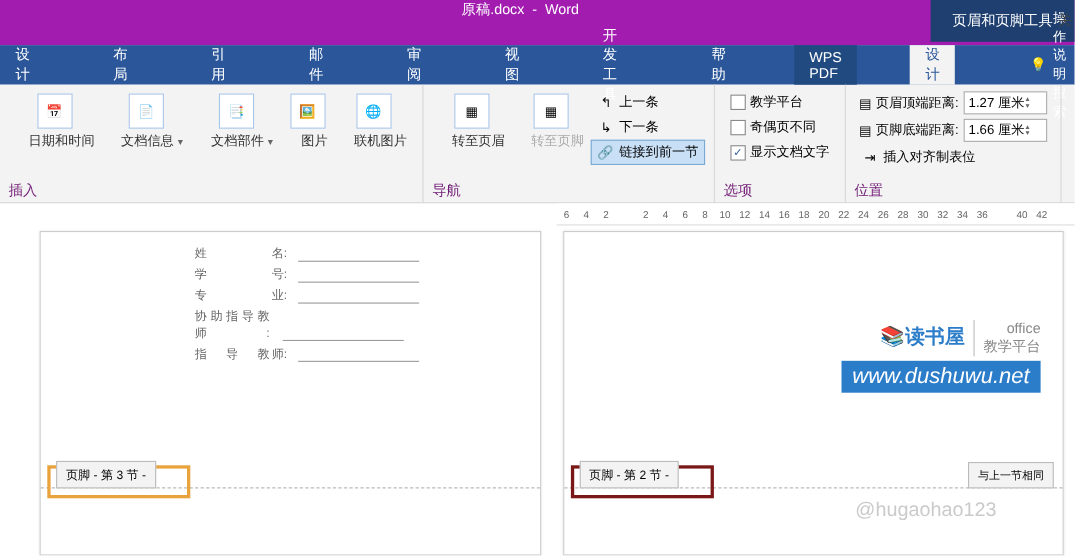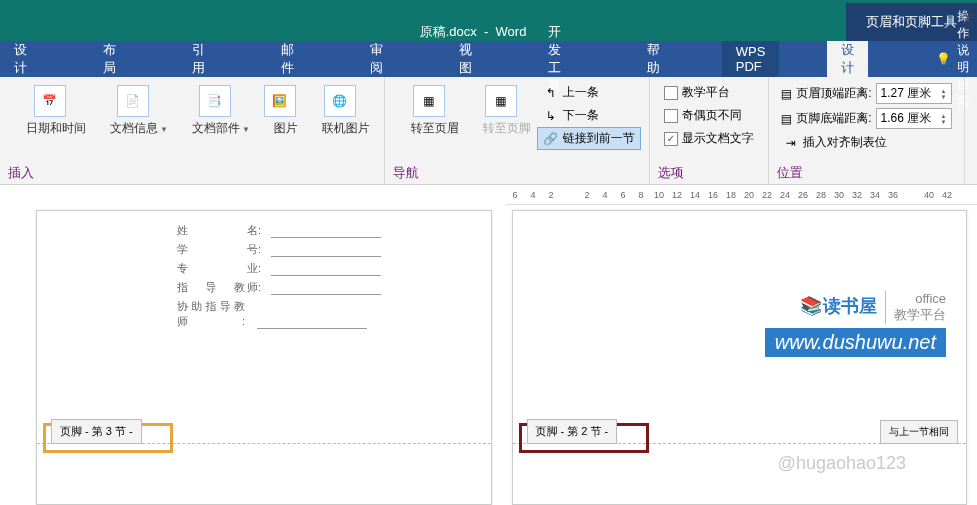--- a/index.html
+++ b/index.html
@@ -1,38 +1,38 @@
 <!DOCTYPE html>
 <html><head>
 <meta charset="utf-8">
 <style>
 * { margin:0; padding:0; box-sizing:border-box; font-family:"Microsoft YaHei","Segoe UI",sans-serif; }
 body { width:977px; height:505px; background:#fff; overflow:hidden; font-size:12px; }
-.titlebar { height:41px; background:#0f766e; color:#fff; display:flex; align-items:flex-end; }
+.titlebar { height:41px; background:#a21caf; color:#fff; display:flex; align-items:flex-start; }
 .title-text { flex:1; text-align:center; font-size:13px; padding-left:100px; }
 .header-tools { background:#1e3f6f; padding:10px 20px; font-size:13px; }
 .menubar { height:36px; background:#2b579a; color:#fff; display:flex; align-items:stretch;gap:48px; }
 .menubar .tab { padding:0 14px; display:flex; align-items:center; cursor:pointer; font-size:13px; }
 .menubar .tab.active { background:#f3f3f3; color:#2b579a; }
 .menubar .tab.wps { background:#214b80; }
 .menubar .search { display:flex; align-items:center; margin-left:20px; gap:6px; }
 .ribbon { height:108px; background:#f3f3f3; border-bottom:1px solid #d0d0d0; display:flex; }
 .group { border-right:1px solid #d8d8d8; padding:4px 8px 2px 8px; display:flex; flex-direction:column; height:100%; }
 .group-body { flex:1; display:flex; align-items:flex-start; }
 .group-label { color:#701a75; font-size:13px; padding-top:2px; }
 .big-btn { display:flex; flex-direction:column; align-items:center; justify-content:flex-start; padding:4px 6px; cursor:pointer; min-width:48px; }
 .big-btn .ico { width:32px; height:32px; background:#fff; border:1px solid #a9c5e8; display:flex; align-items:center; justify-content:center; margin-bottom:4px; }
 .big-btn .lbl { font-size:12px; text-align:left; color:#333; line-height:14px;margin-left:12px; }
 .big-btn.disabled .lbl { color:#aaa; }
 .small-row { display:flex; align-items:center; padding:3px 6px; cursor:pointer; gap:4px; }
 .small-row .ico-s { width:16px; height:16px; display:inline-flex; align-items:center; justify-content:center; }
 .small-row.active { background:#c8dff5; border:1px solid #7aaad4; padding:2px 5px; }
 .chk { width:14px; height:14px; border:1px solid #888; background:#fff; display:inline-flex; align-items:center; justify-content:center; font-size:10px; color:#2b579a; }
 .inp-grp { display:flex; align-items:center; gap:4px; padding:2px 4px; }
-.spinner { border:1px solid #aaa; background:#fff; padding:1px 4px; width:76px; display:flex; align-items:center; justify-content:space-between; }
+.spinner { border:1px solid #aaa; background:#fff; padding:1px 4px; width:76px; display:flex; align-items:center; }
 .spinner .arrows { display:flex; flex-direction:column; font-size:6px; color:#666; line-height:6px; }
 .canvas { position:relative; height:320px; background:#fff; }
 .ruler { position:absolute; top:0; left:506px; right:0; height:20px; background:#fff; border-bottom:1px solid #ddd; font-size:9px; color:#666; display:flex; align-items:center; }
 .ruler span { width:18px; text-align:center; }
 .pages { position:absolute; top:25px; left:36px; right:10px; bottom:0; display:flex; gap:20px; }
 .page { flex:1; border:1px solid #ccc; background:#fff; position:relative; box-shadow:0 0 3px rgba(0,0,0,0.1); }
 .doc-field { display:flex; padding:2px 0; font-size:11px; color:#666; }
 .doc-field .fl { width:70px; text-align:justify; text-align-last:justify; letter-spacing:2px; }
 .doc-field .fu { border-bottom:1px solid #999; width:110px; margin-left:10px; }
 .footer-tag { position:absolute; bottom:60px; left:14px; border:1px solid #bbb; background:#f3f3f3; padding:4px 8px; font-size:11px; }
@@ -226,27 +226,27 @@
             <span class="fl">学</span>
             <span>号:</span>
             <span class="fu"></span>
           </div>
           <div class="doc-field">
             <span class="fl">专</span>
             <span>业:</span>
             <span class="fu"></span>
           </div>
           <div class="doc-field">
+            <span class="fl">协助指导教师:</span>
+            <span></span>
+            <span class="fu"></span>
+          </div>
+          <div class="doc-field">
             <span class="fl">指 导 教</span>
             <span>师:</span>
-            <span class="fu"></span>
-          </div>
-          <div class="doc-field">
-            <span class="fl">协助指导教师:</span>
-            <span></span>
             <span class="fu"></span>
           </div>
         </div>
       <div class="footer-line"></div>
       <div class="hl-orange" style="bottom:51px; left:6px; width:130px; height:30px;"></div>
       <div class="footer-tag">页脚 - 第 3 节 -</div>
     </div>
     <div class="page">
       <div class="watermark">
         <div class="wm1"><span>📚</span><span>读书屋</span><span class="of" style="white-space:pre-line;display:inline-block;vertical-align:middle;font-weight:normal;">office

